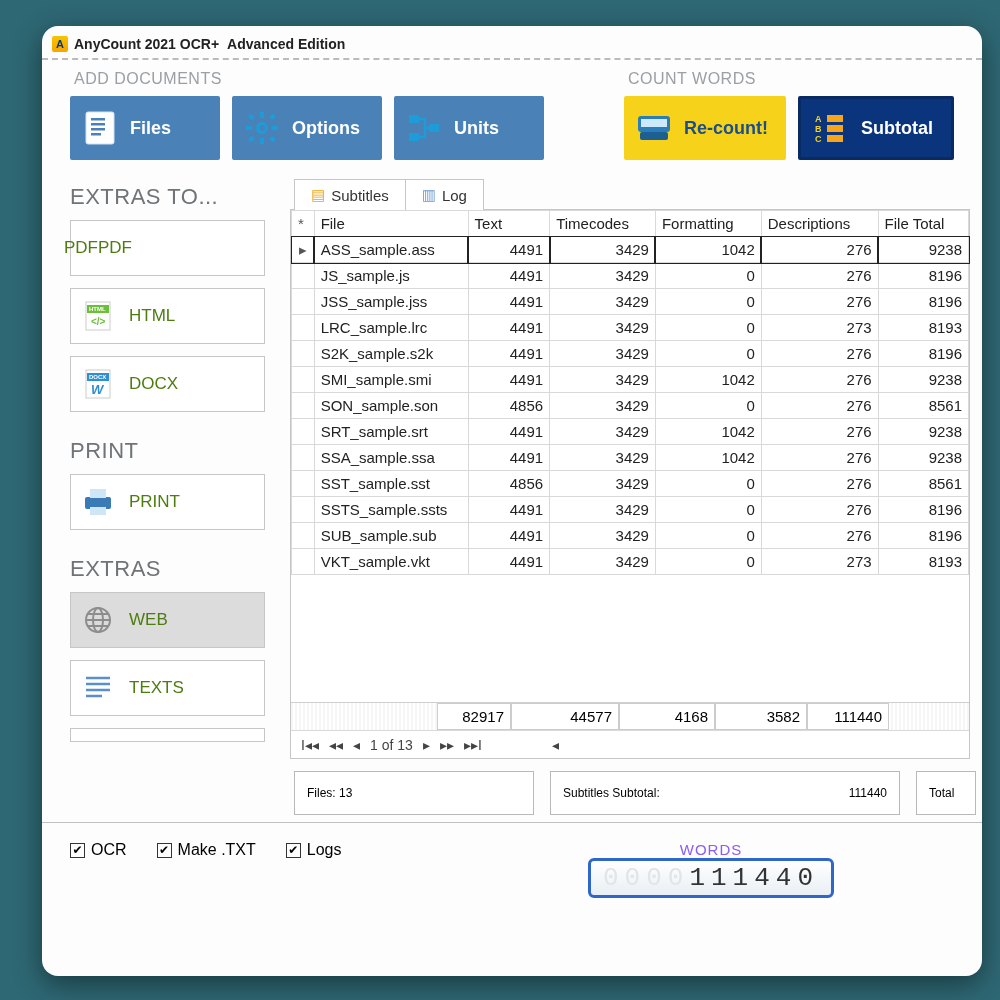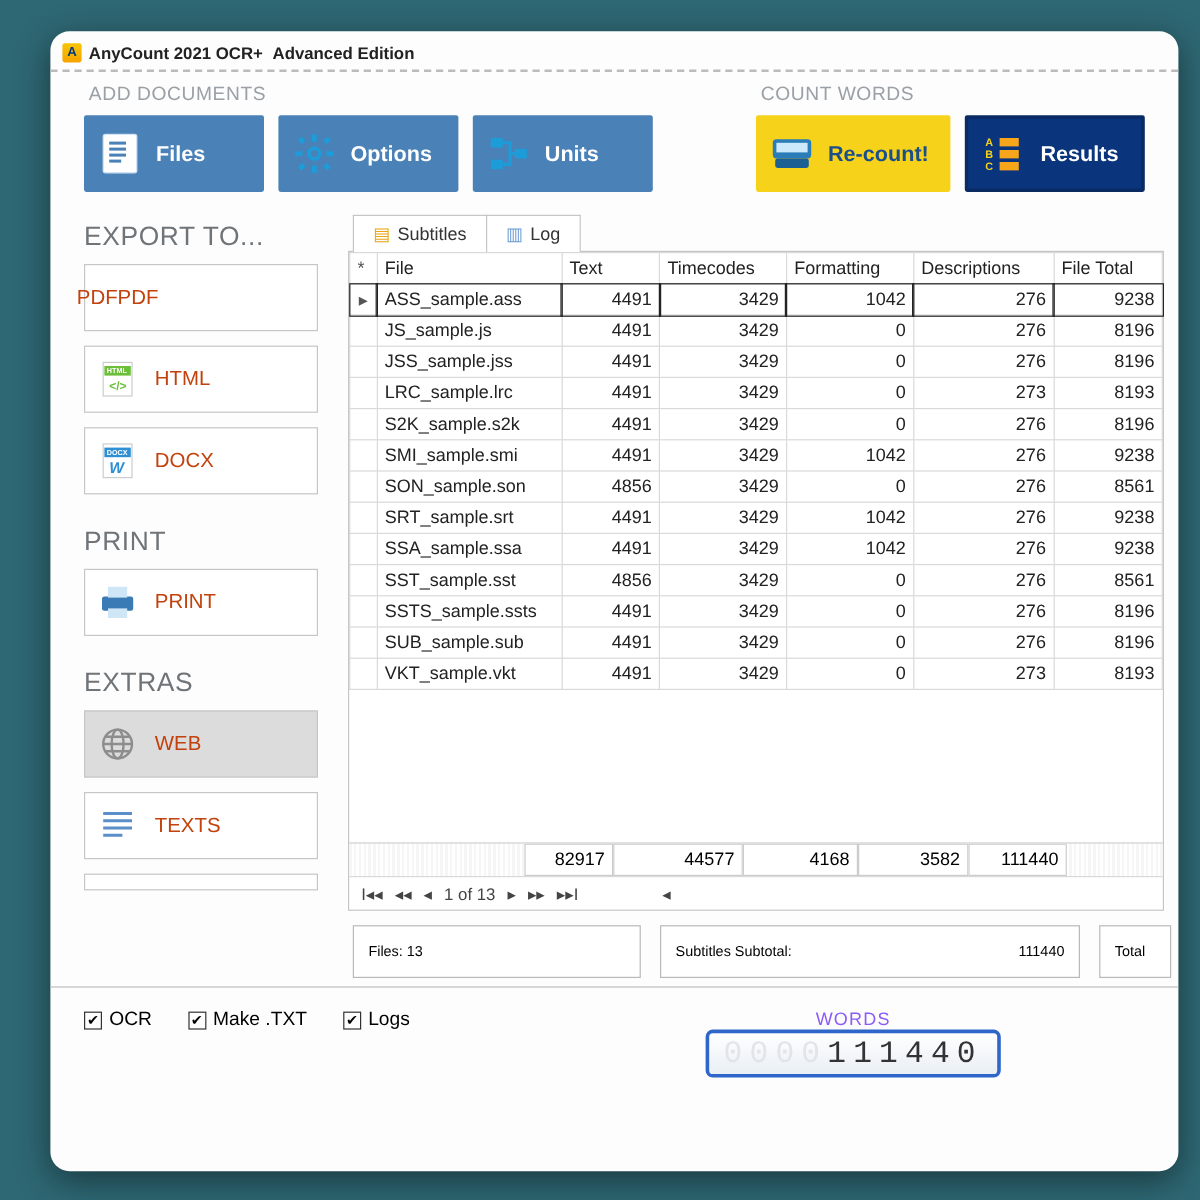--- a/index.html
+++ b/index.html
@@ -78,21 +78,21 @@
   .sidebar { width: 220px; flex: none; }
   .side-h {
     color:#6f7478; font-size:22px; letter-spacing:.5px;
     margin: 6px 0 10px 0;
   }
   .side-btn {
     border:1px solid #c6c6c6;
     height:56px; width: 195px;
     display:flex; align-items:center; gap:14px;
     padding-left:10px; margin-bottom:12px;
-    color:#c2410c; font-size:17px; cursor:pointer;
+    color:#4d7c0f; font-size:17px; cursor:pointer;
     background:#fff;
   }
   .side-btn.active { background:#dcdcdc; }
   .side-btn .sico { width:34px;height:34px;display:flex;align-items:center;justify-content:center; }
 
   
   .main { flex:1; min-width:0; }
   .tabs { display:flex; gap:0; margin-left:4px; }
   .tab {
     border:1px solid #c6c6c6; border-bottom:none;
@@ -247,30 +247,30 @@
           <span class="ico">
             <svg width="32" height="32" viewBox="0 0 32 32">
                 <text x="0" y="10" font-size="9" fill="#f7d21a">A</text>
                 <text x="0" y="20" font-size="9" fill="#f7d21a">B</text>
                 <text x="0" y="30" font-size="9" fill="#f7d21a">C</text>
                 <rect x="12" y="3" width="16" height="7" fill="#f7a51a"></rect>
                 <rect x="12" y="13" width="16" height="7" fill="#f7a51a"></rect>
                 <rect x="12" y="23" width="16" height="7" fill="#f7a51a"></rect>
               </svg>
           </span>
-          <span>Results</span>
+          <span>Subtotal</span>
         </div>
       </div>
     </div>
   </div>
 
   <div class="content">
 
     <div class="sidebar">
-      <div class="side-h">EXPORT TO...</div>
+      <div class="side-h">EXTRAS TO...</div>
 
       <div class="side-btn">
         <span class="sico">
           <svg width="30" height="34" viewBox="0 0 30 34"></svg>
             <span><rect x="3" y="3" width="24" height="28" fill="#fff" stroke="#ccc"><text x="5" y="11" font-size="7" font-weight="700" fill="#e24a3b">PDF</text><path d="M8 18c4 10 8-10 12 0" stroke="#e24a3b" stroke-width="2" fill="none">
         </path></rect></span>
         <span>PDF</span>
       </span>
         </div>
 

